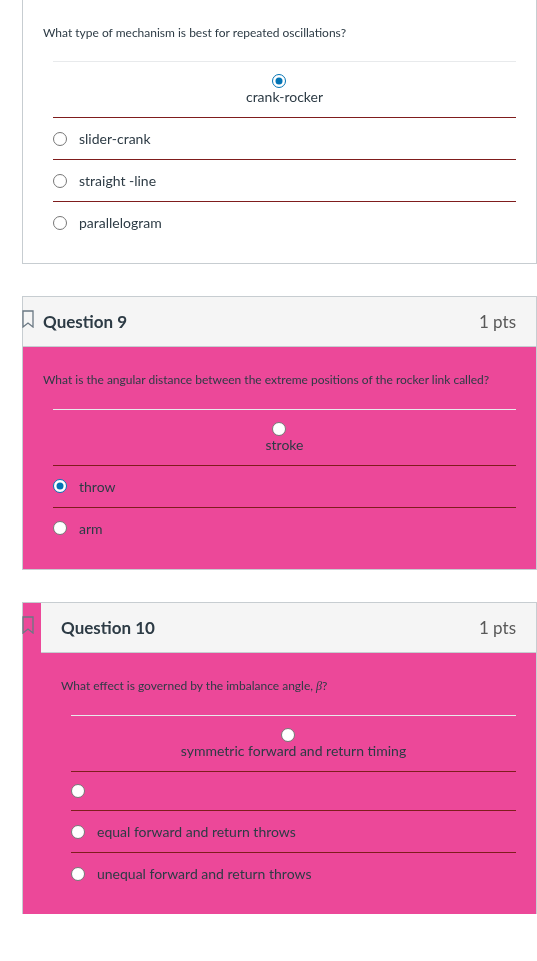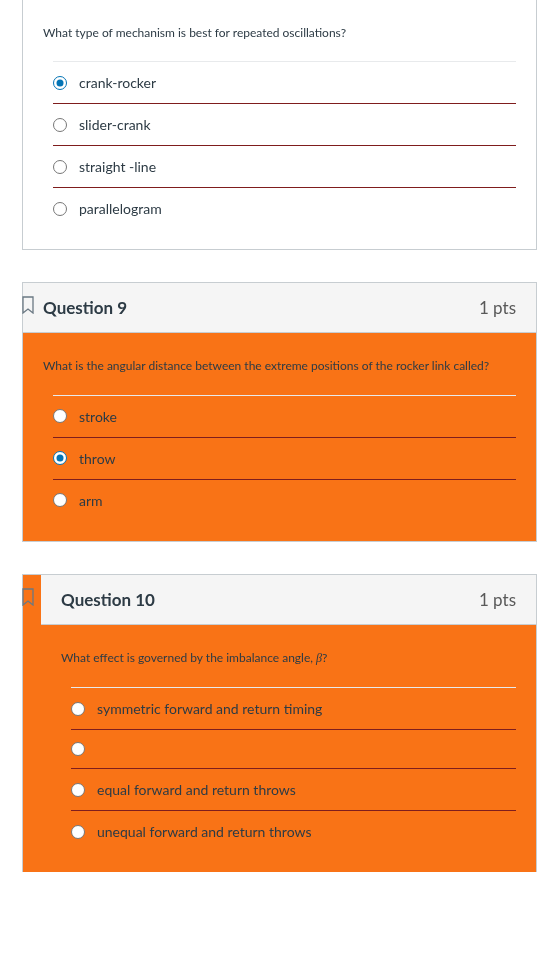--- a/index.html
+++ b/index.html
@@ -9,21 +9,21 @@
     color: #2d3b45;
     font-size: 14px;
     width: 537px;
   }
   .content {
     padding: 0 0 0 22px;
   }
   .question-card {
     border: 1px solid #c7cdd1;
     margin-bottom: 32px;
-    background: #f97316;
+    background: #ec4899;
   }
   .question-header {
     background: #f5f5f5;
     border-bottom: 1px solid #c7cdd1;
     padding: 14px 20px;
     display: flex;
     justify-content: space-between;
     align-items: center;
   }
   .question-title {
@@ -50,20 +50,21 @@
   .option {
     display: flex;
     align-items: center;
     padding: 12px 0;
     border-top: 1px solid #7f1d1d;
     font-size: 14px;
     color: #2d3b45;
   }
   .option:first-child {
     border-top: 1px solid #e8eaec;
+    flex-direction: column;
   }
   .radio {
     width: 14px;
     height: 14px;
     border: 1.5px solid #777;
     border-radius: 50%;
     margin-right: 12px;
     position: relative;
     flex-shrink: 0;
     background: #fff;

